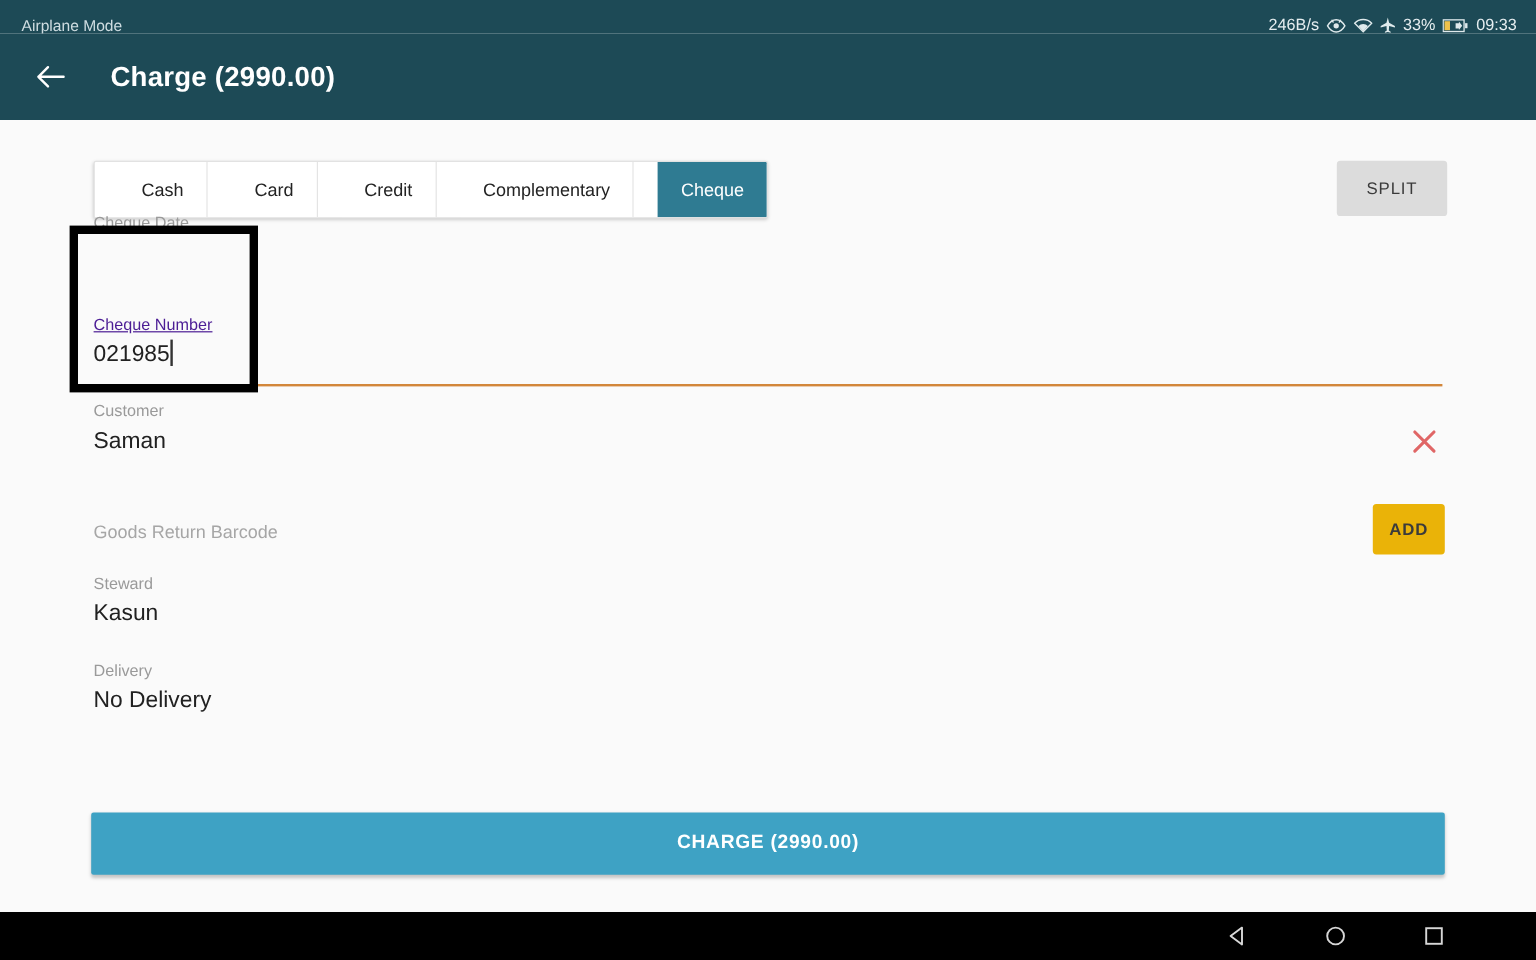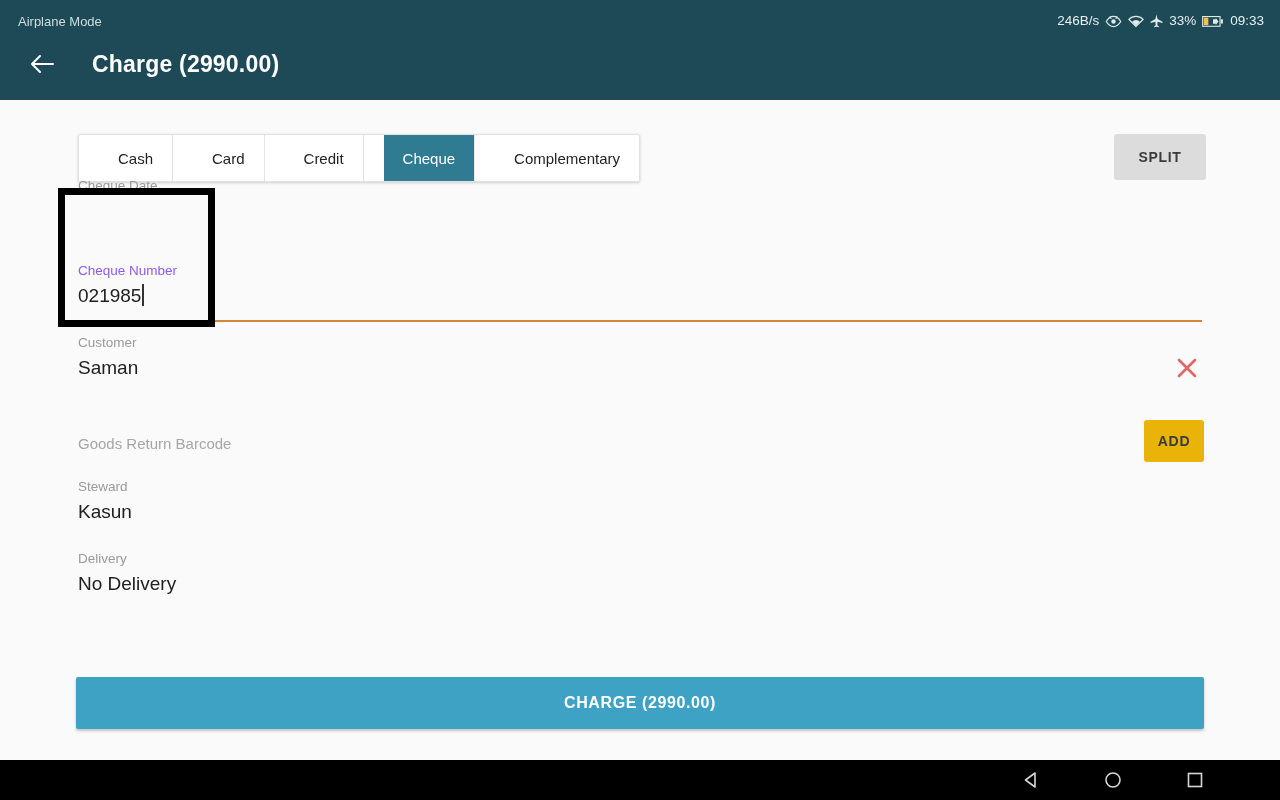--- a/index.html
+++ b/index.html
@@ -117,38 +117,38 @@
   
   .split-btn {
     position: absolute;
     right: 74px; top: 34px;
     width: 92px; height: 46px;
     background: #dcdcdc;
     border: none;
     border-radius: 3px;
     color: #3b3b3b;
     font-size: 14px;
-    font-weight: bold;
+    font-weight: normal;
     letter-spacing: 0.7px;
     cursor: pointer;
     font-family: "Liberation Sans", sans-serif;
   }
 
   
   .field {
     position: absolute;
     left: 78px;
     width: 1124px;
   }
   .field-label {
     font-size: 13.5px;
     color: #9a9a9a;
     line-height: 18px;
   }
-  .field-label.accent { color: #8b5cf6; }
+  .field-label.accent { color: #4c1d95; text-decoration: underline; }
   .field-value {
     font-size: 19px;
     color: #212121;
     line-height: 28px;
     margin-top: 2px;
   }
   .field-placeholder {
     font-size: 15px;
     color: #a6a6a6;
     line-height: 28px;
@@ -297,22 +297,22 @@
     </div>
     <div class="title">Charge (2990.00)</div>
   </div>
 
   <div class="content">
 
     <div class="tabbar">
       <div class="tab">Cash</div>
       <div class="tab">Card</div>
       <div class="tab">Credit</div>
+      <div class="tab">Complementary</div>
       <div class="tab selected">Cheque</div>
-      <div class="tab">Complementary</div>
     </div>
 
     <button class="split-btn">SPLIT</button>
 
     <div class="field" id="field-cheque-date">
       <div class="field-label">Cheque Date</div>
     </div>
 
     <div class="field" id="field-cheque-number">
       <div class="field-label accent">Cheque Number</div>

